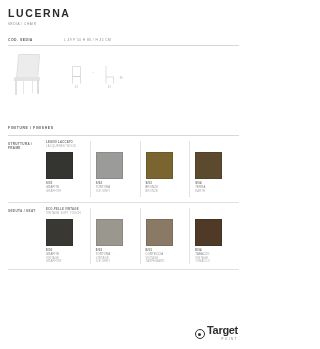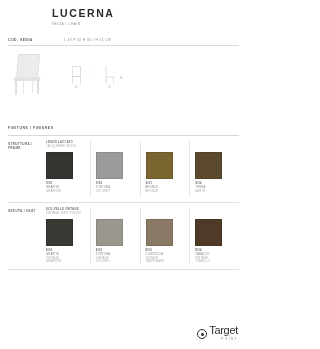--- a/index.html
+++ b/index.html
@@ -7,21 +7,21 @@
     width:247px;height:349px;
     background:#ffffff;
     font-family:"Liberation Sans", sans-serif;
     color:#3a3a3a;
     overflow:hidden;
     position:relative;
   }
   .page{position:absolute;inset:0;padding:0;}
 
   
-  .header{padding:7px 8px 0 8px;margin-left:44px;}
+  .header{padding:7px 8px 0 8px;}
   .title{
     font-size:10.5px;letter-spacing:1.6px;font-weight:700;
     color:#2b2b2b;line-height:12px;
   }
   .subtitle{
     font-size:3.1px;letter-spacing:.55px;color:#8d8d8d;
     margin-top:2.5px;line-height:5px;text-transform:uppercase;
   }
 
   
@@ -138,21 +138,21 @@
   .logo-mark{
     width:8px;height:8px;border-radius:50%;
     border:1.3px solid #2f2f2f;
     display:flex;align-items:center;justify-content:center;
   }
   .logo-mark i{
     width:3px;height:3px;border-radius:50%;background:#2f2f2f;display:block;
   }
   .logo-text{line-height:8px;}
   .logo-word{
-    font-size:11px;font-weight:400;color:#2f2f2f;letter-spacing:-.3px;
+    font-size:11px;font-weight:700;color:#2f2f2f;letter-spacing:-.3px;
     display:block;line-height:11px;
   }
   .logo-sub{
     font-size:2.8px;letter-spacing:1.6px;color:#7a7a7a;
     display:block;text-align:right;margin-top:-1px;
   }
 </style>
 </head>
 <body>
 

